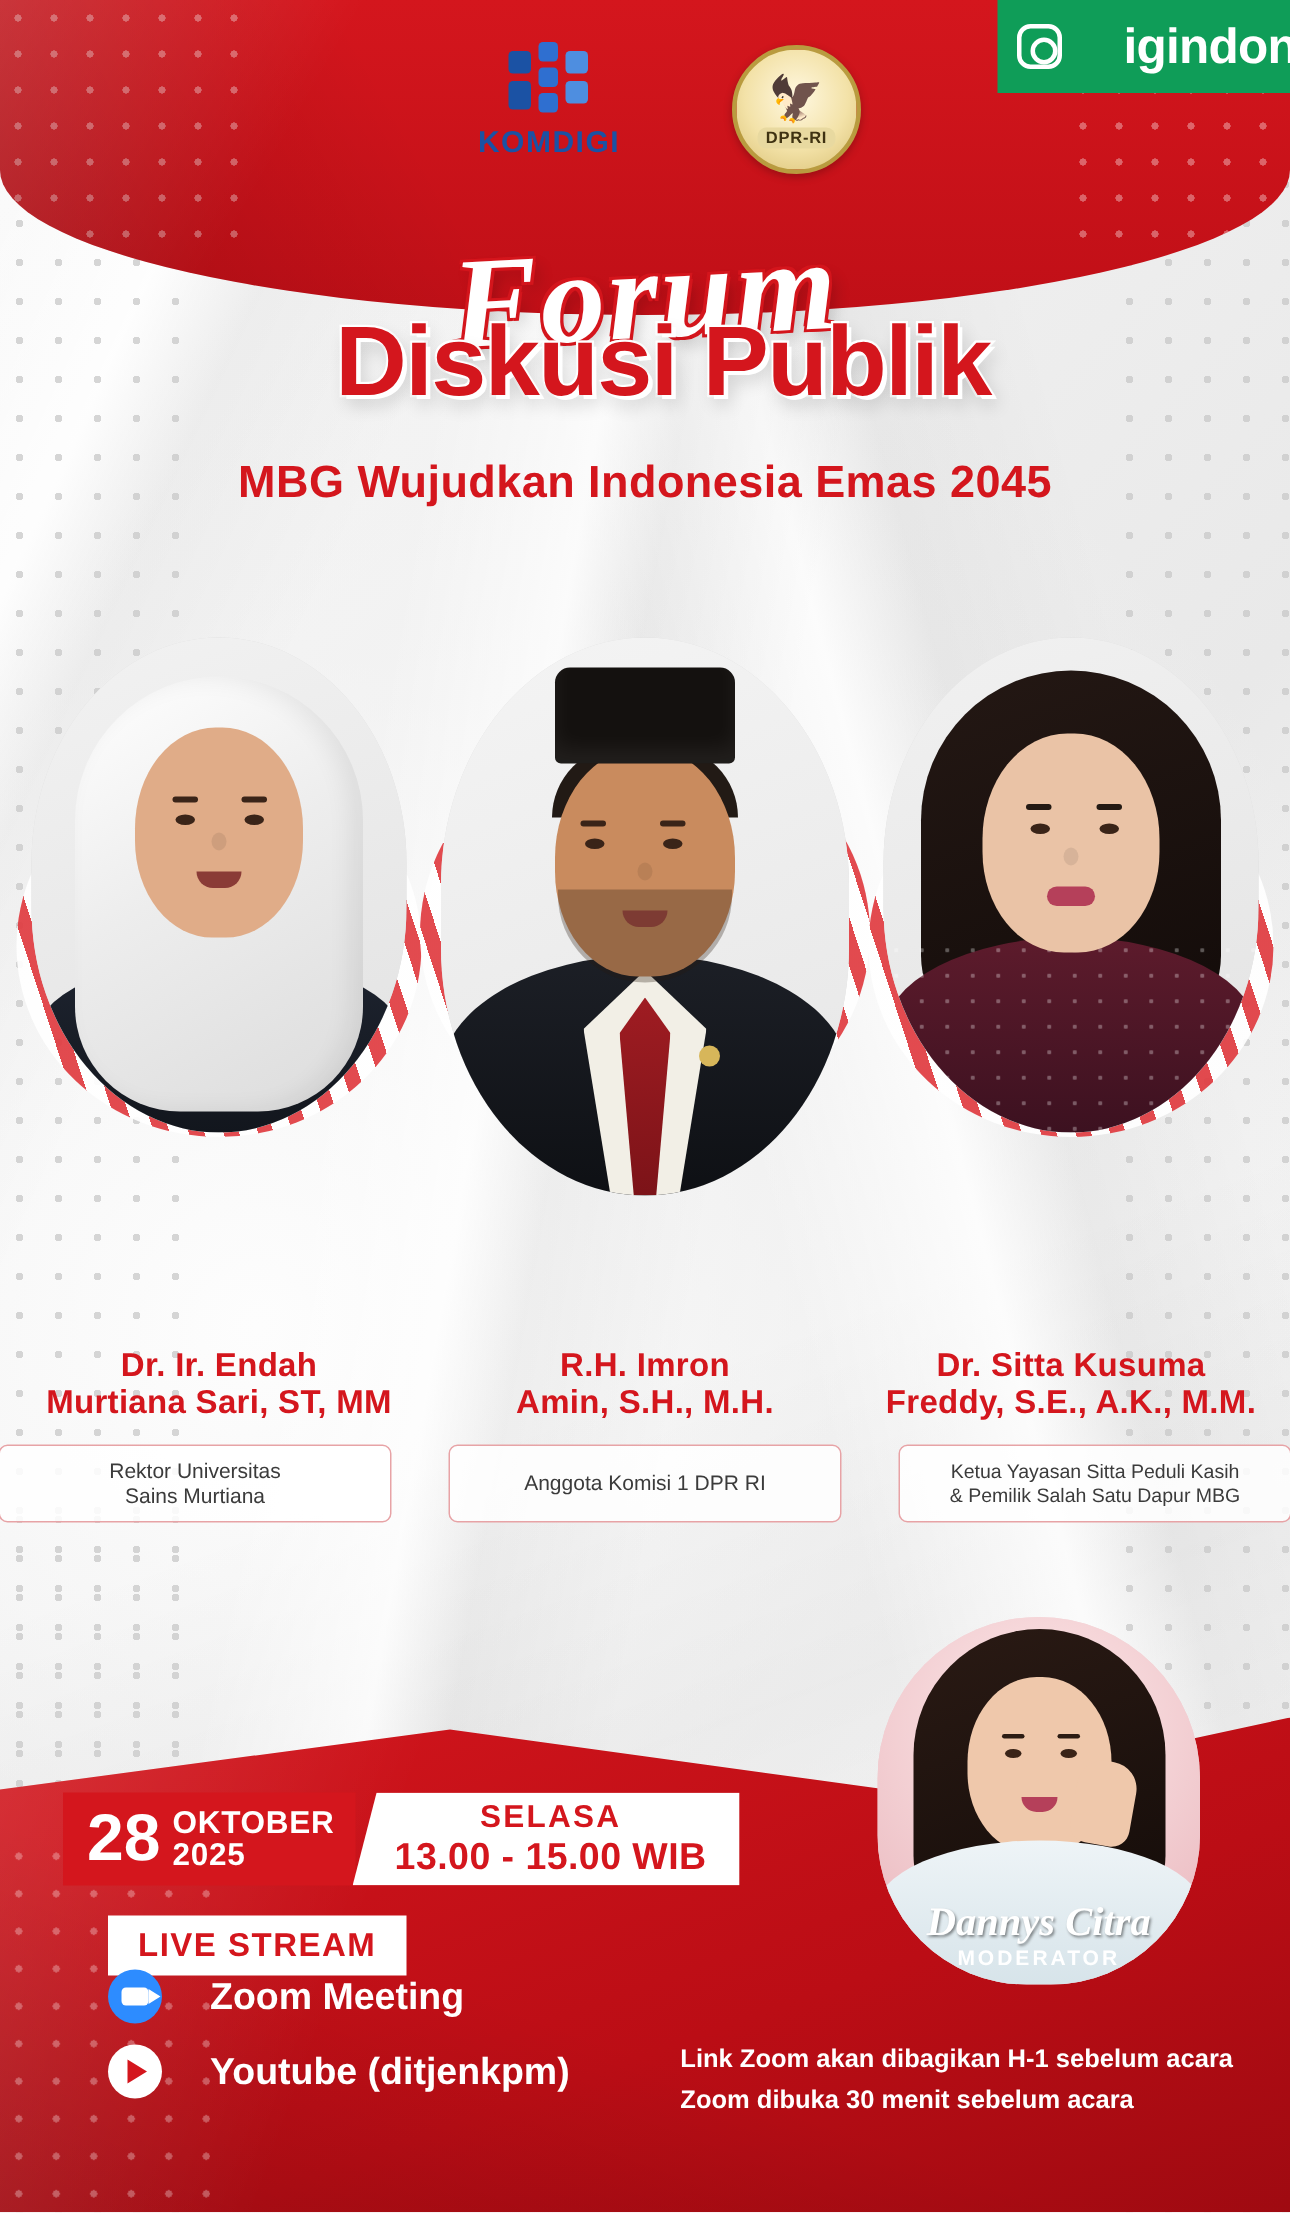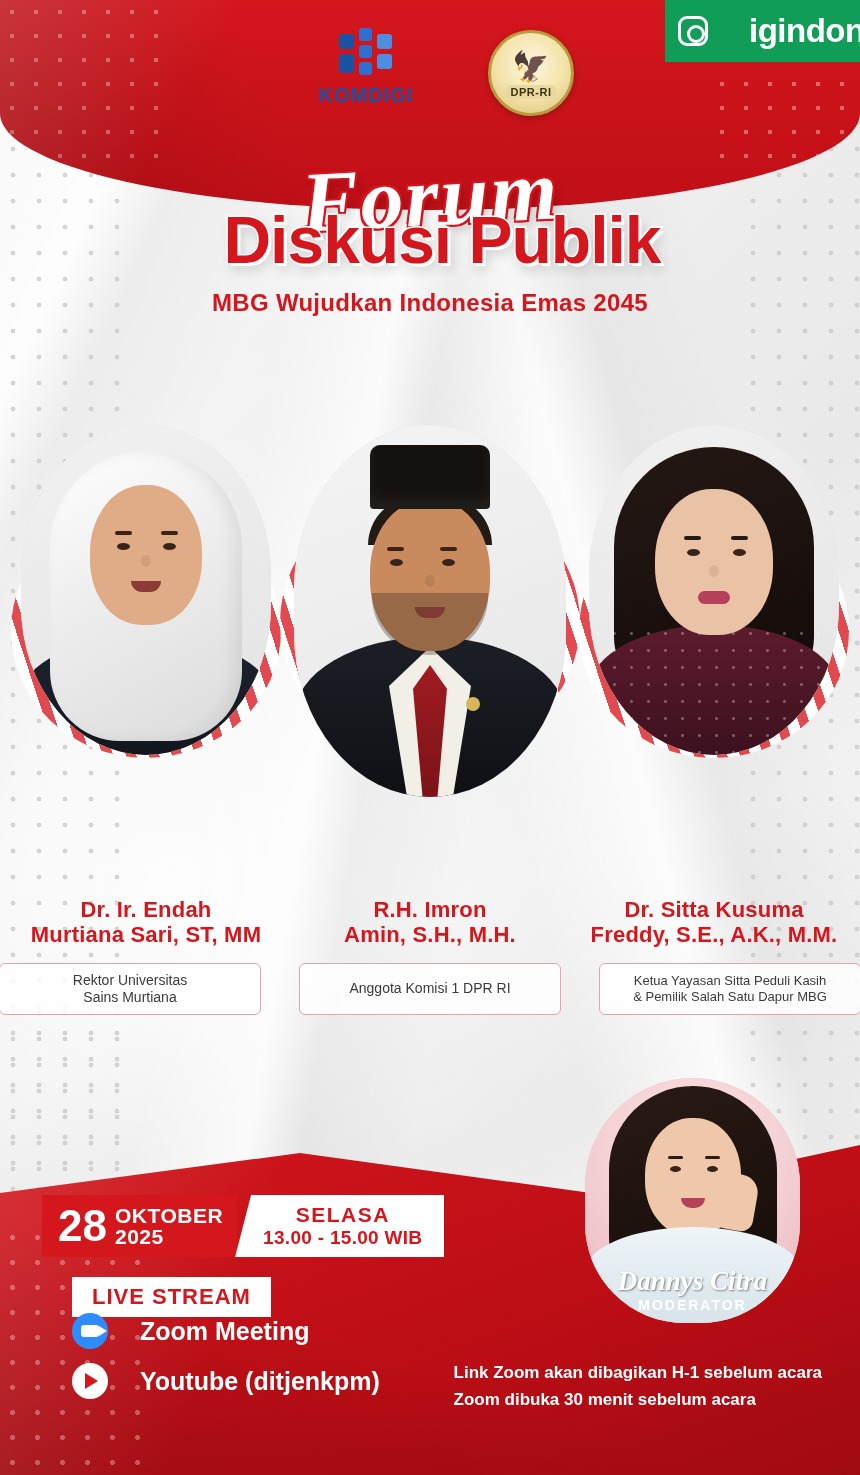--- a/index.html
+++ b/index.html
@@ -136,22 +136,22 @@
   .main-title {
     font-size: 66px; font-weight: bold; color: #d4161d; line-height: 1;
     letter-spacing: -1px;
     text-shadow: 0 0 0 #fff, 3px 3px 0 #ffffff, -1px -1px 0 #fff, 4px 7px 12px rgba(0,0,0,.16);
     -webkit-text-stroke: 3px #ffffff;
     paint-order: stroke fill;
     position: relative;
     margin-left: 24px;
   }
   .subtitle {
-    margin-top: 16px;
-    font-size: 24px; font-weight: bold; color: #d4161d; letter-spacing: .3px;
+    margin-top: 32px;
+    font-size: 30px; font-weight: bold; color: #d4161d; letter-spacing: .3px;
   }
 
   
   .speakers {
     position: absolute; top: 425px; left: 0; width: 860px; height: 470px;
     display: flex; justify-content: center; align-items: flex-start; gap: 8px;
     z-index: 18;
   }
   .sp { position: relative; width: 276px; }
   .sp .stripes {
@@ -290,21 +290,21 @@
   .date-left .stack { display: flex; flex-direction: column; line-height: 1.02; }
   .date-left .stack .m { font-size: 21px; font-weight: bold; letter-spacing: .5px; }
   .date-left .stack .y { font-size: 21px; font-weight: bold; letter-spacing: .5px; }
   .date-right {
     background: #ffffff; color: #d4161d; padding: 0 22px 0 28px;
     display: flex; flex-direction: column; align-items: center; justify-content: center;
     clip-path: polygon(16px 0, 100% 0, 100% 100%, 0 100%);
     margin-left: -2px;
   }
   .date-right .d { font-size: 21px; font-weight: bold; letter-spacing: 1.5px; }
-  .date-right .t { font-size: 19px; font-weight: bold; letter-spacing: .3px; text-align: right; }
+  .date-right .t { font-size: 25px; font-weight: bold; letter-spacing: .3px; text-align: right; }
 
   
   .moderator {
     position: absolute; right: 60px; bottom: 152px; width: 215px; height: 245px; z-index: 22;
     border-radius: 108px 108px 100px 100px; overflow: hidden;
     background: linear-gradient(180deg,#f3d9dc 0%, #e7b4ba 100%);
   }
   .moderator .mbg { position: absolute; inset: 0; background: radial-gradient(circle at 50% 30%, #fde9ea, #eec3c8 70%, #d79aa2 100%); }
   .moderator .mhair { position:absolute; left:50%; transform:translateX(-50%); top:8px; width:168px; height:200px; background: linear-gradient(160deg,#2a1a14,#140c09); border-radius: 86px 86px 50px 50px; }
   .moderator .mface { position:absolute; left:50%; transform:translateX(-50%); top:40px; width:96px; height:118px; background:#efc8ab; border-radius:48% 48% 46% 46%; }

